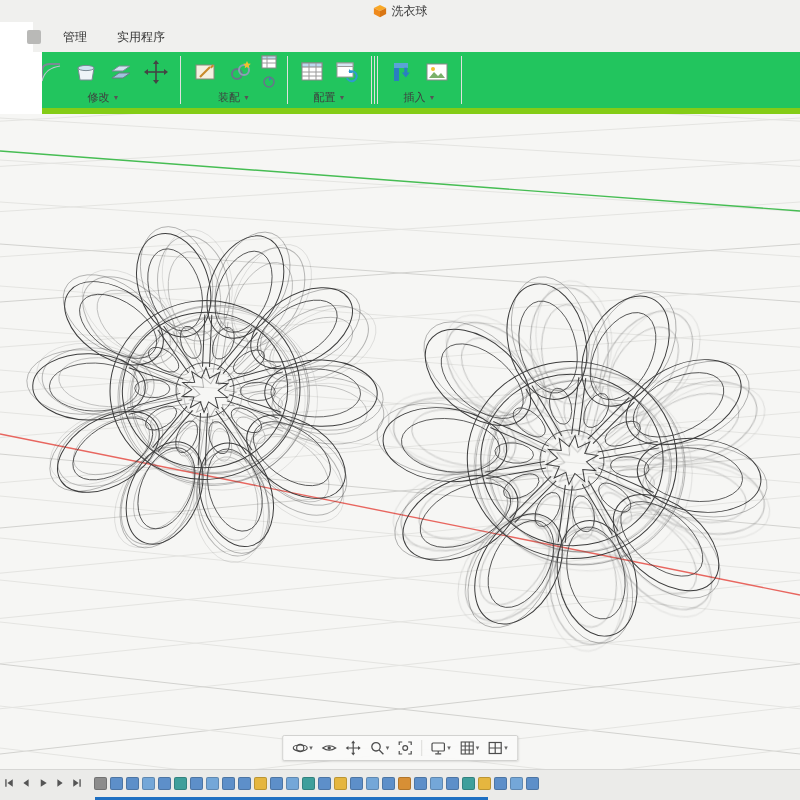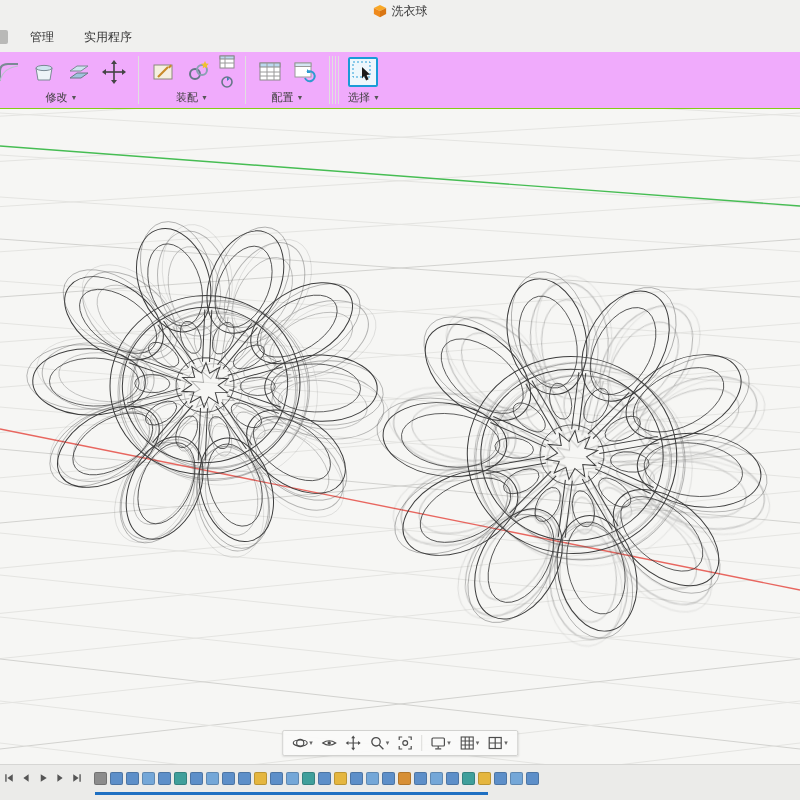--- a/index.html
+++ b/index.html
@@ -1,24 +1,24 @@
 <!DOCTYPE html>
 <html><head>
 <meta charset="utf-8">
 <style>
   html,body{margin:0;padding:0;width:800px;height:800px;overflow:hidden;background:#fff;
     font-family:"Liberation Sans",sans-serif;-webkit-font-smoothing:antialiased;}
   .title-bar{height:22px;background:#f0f0ee;display:flex;align-items:center;justify-content:center;
     gap:5px;font-size:12px;color:#3c3c3c;}
   .tab-row{height:30px;background:#f0f0ee;display:flex;align-items:center;gap:30px;
-    padding-left:30px;font-size:12px;color:#333;position:relative;}
+    padding-left:30px;font-size:12px;color:#333;position:relative;margin-left:33px;}
   .clipped-icon{position:absolute;left:-6px;top:8px;width:14px;height:14px;background:#b9b9b7;border-radius:2px;}
   .tab{cursor:default;}
-  .toolbar{height:56px;background:#f0abfc;border-bottom:1px solid #84cc16;display:flex;
-    align-items:stretch;overflow:hidden;}
+  .toolbar{height:56px;background:#22c55e;border-bottom:6px solid #84cc16;display:flex;
+    align-items:stretch;overflow:hidden;margin-left:42px;}
   .tb-group{display:flex;flex-direction:column;justify-content:flex-start;padding:3px 8px 2px;}
   .tb-icons{display:flex;align-items:center;gap:5px;height:33px;}
   .icon-btn{width:30px;height:30px;display:flex;align-items:center;justify-content:center;border-radius:2px;}
   .icon-btn.small{width:18px;height:18px;}
   .icon-col{display:flex;flex-direction:column;gap:2px;}
   .icon-btn.active{box-shadow:inset 0 0 0 2px #1a9bd7;background:#eef7fc;}
   .tb-label{font-size:11px;color:#3f3f3f;margin-top:2px;display:flex;justify-content:center;
     align-items:center;gap:3px;}
   .caret-sm{font-size:7px;color:#555;}
   .tb-sep{width:1px;background:#e0e0de;margin:4px 1px;}
@@ -172,37 +172,45 @@
   </div>
 
   <div class="tb-sep"></div>
 
 
   <div class="tb-sep"></div>
 
 
   <div class="tb-sep"></div>
 
-
-  <div class="tb-sep"></div>
-
   <div class="tb-group">
     <div class="tb-icons">
-      <div class="icon-btn active">
-        <svg width="26" height="26" viewBox="0 0 26 26">
-          <rect x="3" y="3" width="17" height="15" fill="none" stroke="#2a9fd8" stroke-dasharray="2 2"></rect>
-          <path d="M12 8 l8 7.5 -3.4 .5 2 4.2 -2.5 1.2 -2 -4.3 -2.1 2.4 Z" fill="#1b1b1b"></path>
+      <div class="icon-btn">
+        <svg width="26" height="26" viewBox="0 0 26 26">
+          <rect x="5" y="4" width="5" height="18" fill="#2a7fc0"></rect>
+          <rect x="5" y="4" width="14" height="5" fill="#5aa3d6"></rect>
+          <path d="M16 12 v6 h-3 l5 6 5 -6 h-3 v-6 Z" fill="#2a7fc0" transform="scale(.8) translate(3 -1)"></path>
+        </svg>
+      </div>
+      <div class="icon-btn">
+        <svg width="26" height="26" viewBox="0 0 26 26">
+          <rect x="3" y="5" width="20" height="16" fill="#fff" stroke="#8a8a8a"></rect>
+          <circle cx="9" cy="10" r="2" fill="#f0c030"></circle>
+          <path d="M5 19 l5 -6 4 4 3 -3 4 5 Z" fill="#7ab06a"></path>
         </svg>
       </div>
     </div>
     <div class="tb-label">
-      <span>选择</span>
+      <span>插入</span>
       <span class="caret-sm">▼</span>
     </div>
   </div>
+
+  <div class="tb-sep"></div>
+
 </div>
 
 <div class="viewport">
   <svg id="vp-svg" width="800" height="691" viewBox="0 0 800 691">
       <g stroke-width="1" fill="none">
         <line x1="0" y1="-80" x2="800" y2="-38" stroke="#d2d2cf"></line>
         <line x1="0" y1="-38" x2="800" y2="-80" stroke="#d2d2cf"></line>
         <line x1="0" y1="-38" x2="800" y2="7.200000000000003" stroke="#e4e4e1"></line>
         <line x1="0" y1="7.200000000000003" x2="800" y2="-38" stroke="#e4e4e1"></line>
         <line x1="0" y1="4" x2="800" y2="52.4" stroke="#e4e4e1"></line>

